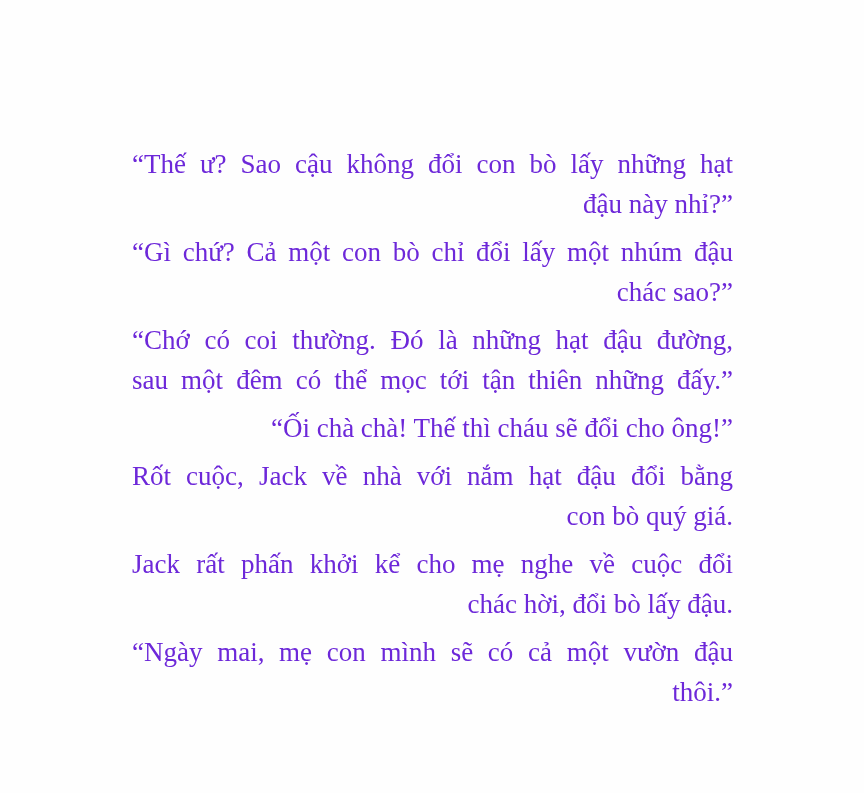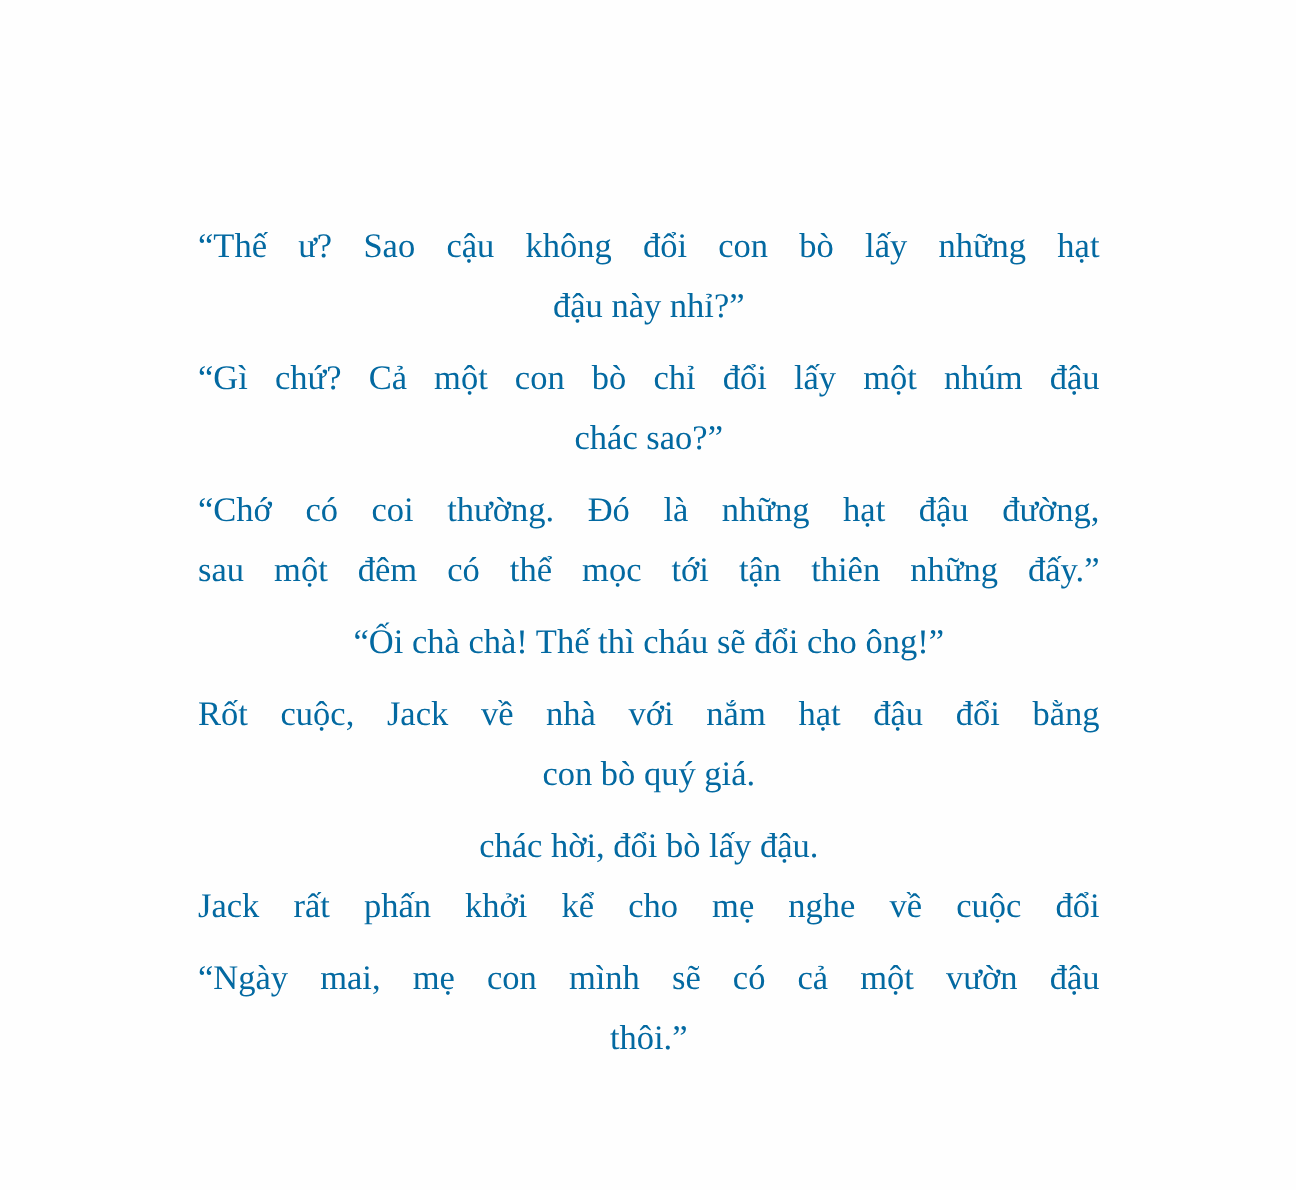--- a/index.html
+++ b/index.html
@@ -14,32 +14,32 @@
     width: 864px;
     height: 793px;
     background: #fefefe;
     font-family: "Liberation Serif", "DejaVu Serif", serif;
   }
   .text-block {
     position: absolute;
     left: 132px;
     top: 144px;
     width: 601px;
-    color: #0369a1;
-    font-size: 23px;
+    color: #6d28d9;
+    font-size: 27px;
     line-height: 40px;
     -webkit-font-smoothing: antialiased;
   }
   .para {
     margin: 0 0 8px 0;
   }
   .para:last-child { margin-bottom: 12px; }
   .line {
     display: block;
-    text-align: center;
+    text-align: right;
   }
   .line.just {
     text-align: justify;
     text-align-last: justify;
   }
 </style>
 </head>
 <body>
 
 <div class="scan-page">
@@ -63,22 +63,22 @@
     <p class="para">
       <span class="line">“Ối chà chà! Thế thì cháu sẽ đổi cho ông!”</span>
     </p>
 
     <p class="para">
       <span class="line just">Rốt cuộc, Jack về nhà với nắm hạt đậu đổi bằng</span>
       <span class="line">con bò quý giá.</span>
     </p>
 
     <p class="para">
+      <span class="line just">Jack rất phấn khởi kể cho mẹ nghe về cuộc đổi</span>
       <span class="line">chác hời, đổi bò lấy đậu.</span>
-      <span class="line just">Jack rất phấn khởi kể cho mẹ nghe về cuộc đổi</span>
     </p>
 
     <p class="para">
       <span class="line just">“Ngày mai, mẹ con mình sẽ có cả một vườn đậu</span>
       <span class="line">thôi.”</span>
     </p>
 
   </div>
 </div>
 

